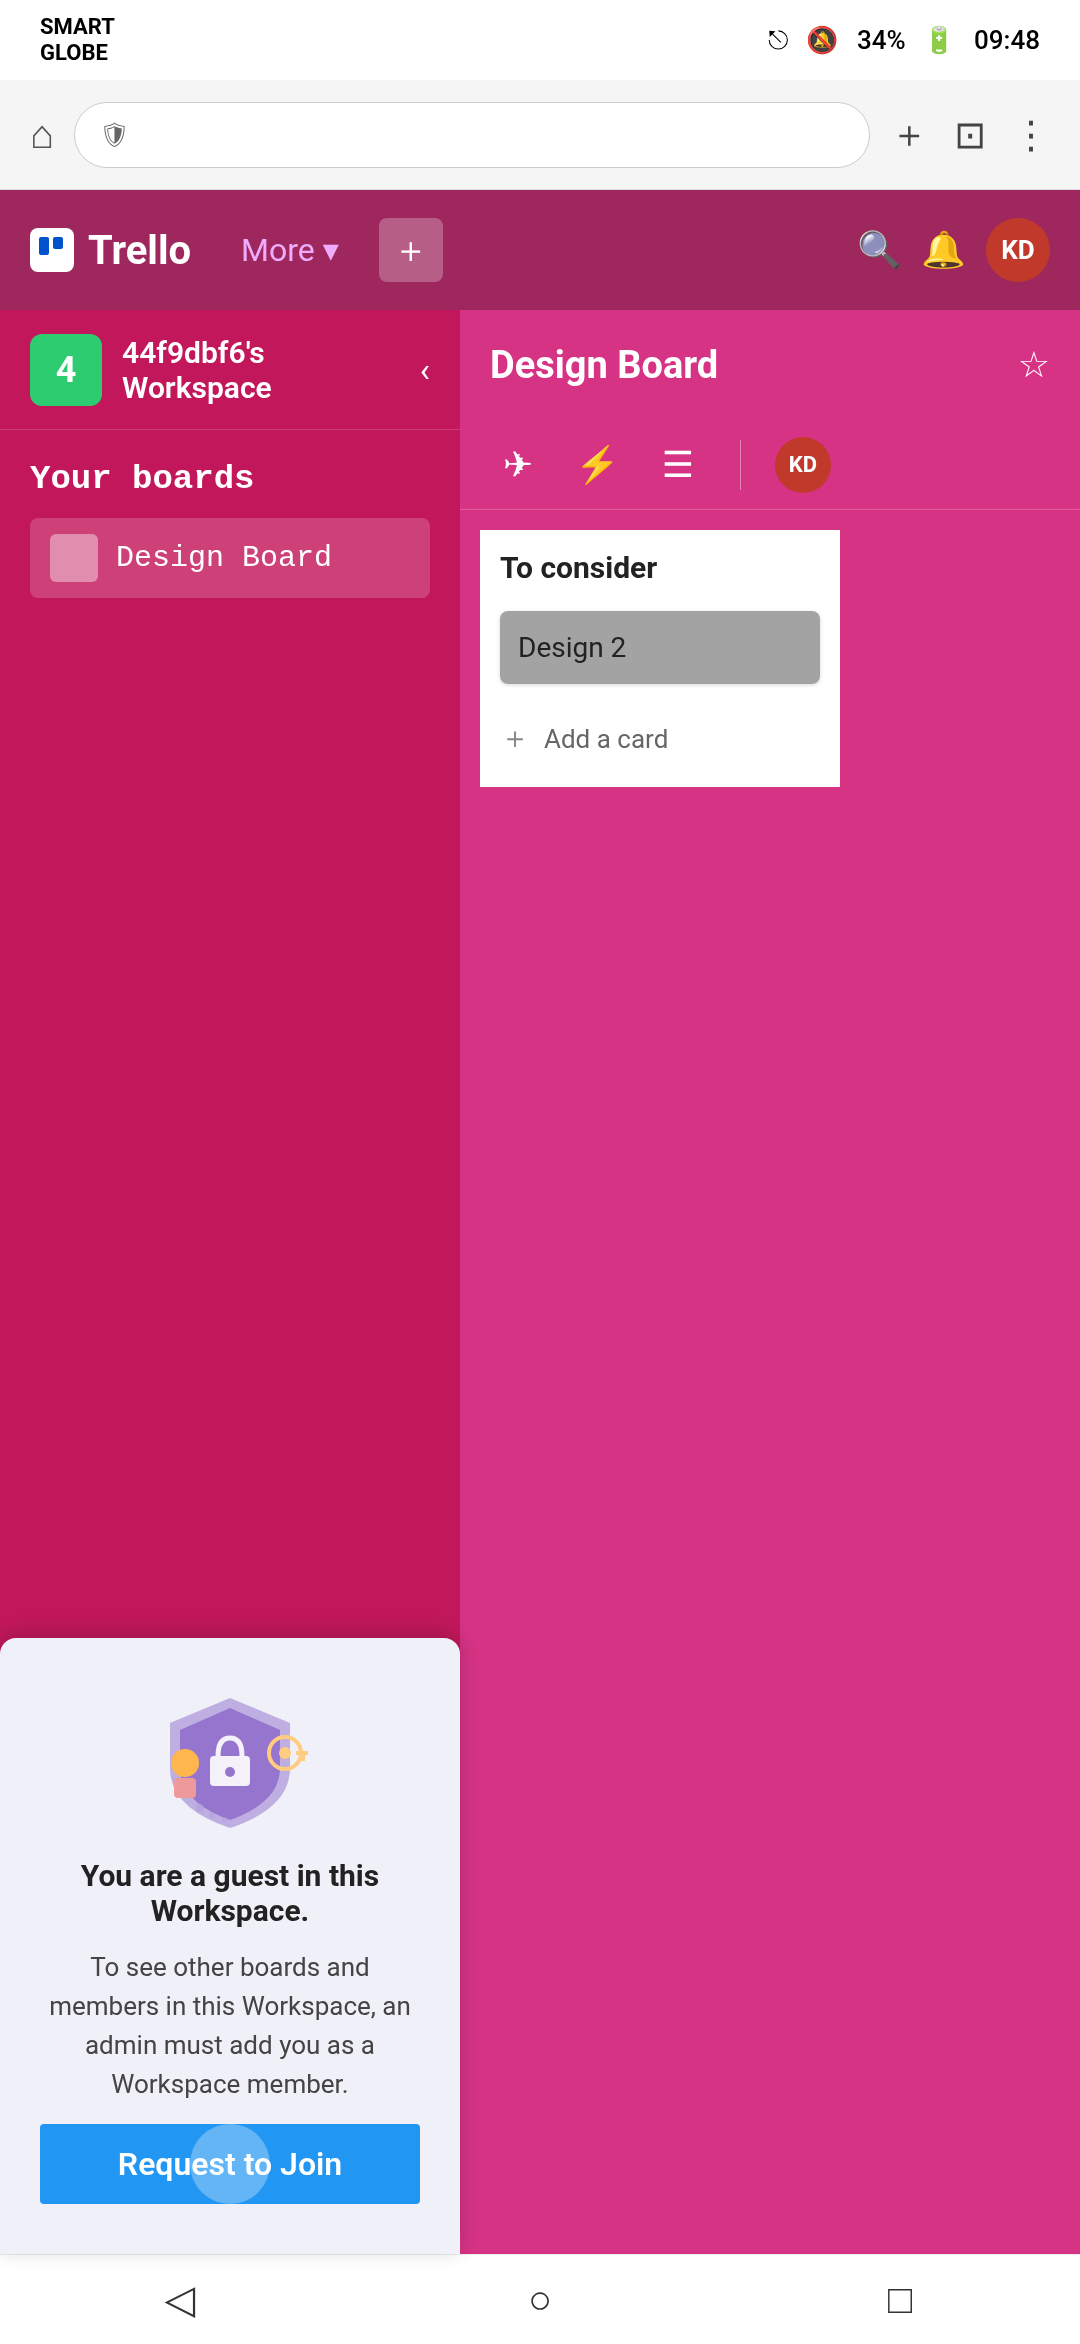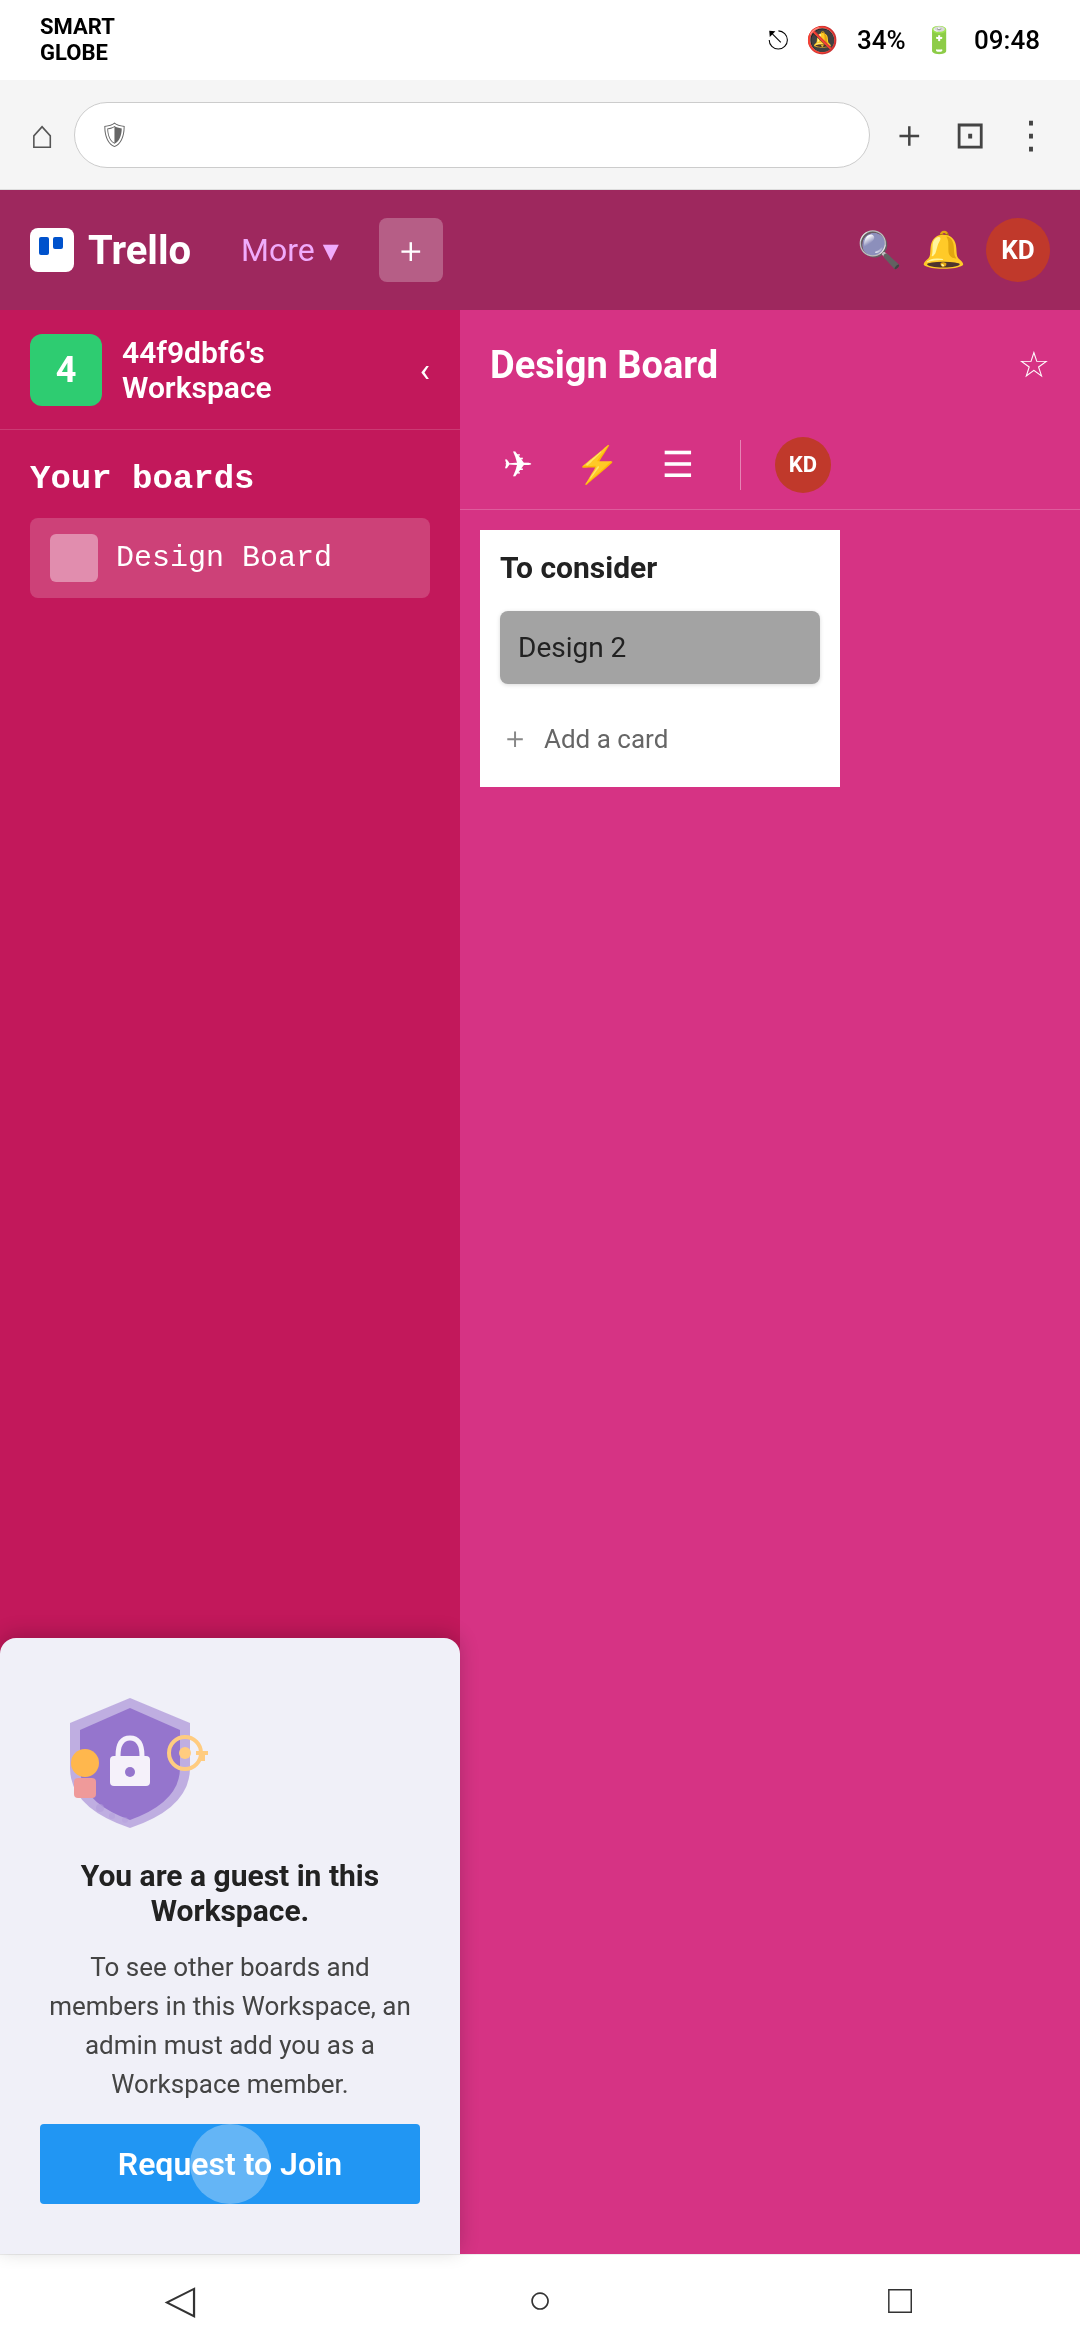--- a/index.html
+++ b/index.html
@@ -267,21 +267,21 @@
     .guest-card {
       position: absolute;
       bottom: 0;
       left: 0;
       right: 0;
       background: #f0f0f8;
       border-radius: 16px 16px 0 0;
       padding: 40px 40px 50px;
       display: flex;
       flex-direction: column;
-      align-items: flex-start;
+      align-items: center;
       gap: 20px;
       box-shadow: 0 -4px 20px rgba(0,0,0,0.2);
     }
     .guest-illustration {
       width: 180px;
       height: 160px;
       position: relative;
     }
     .guest-title {
       font-size: 30px;

